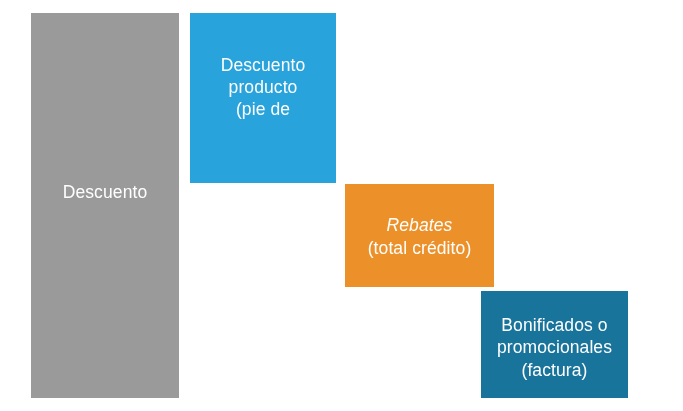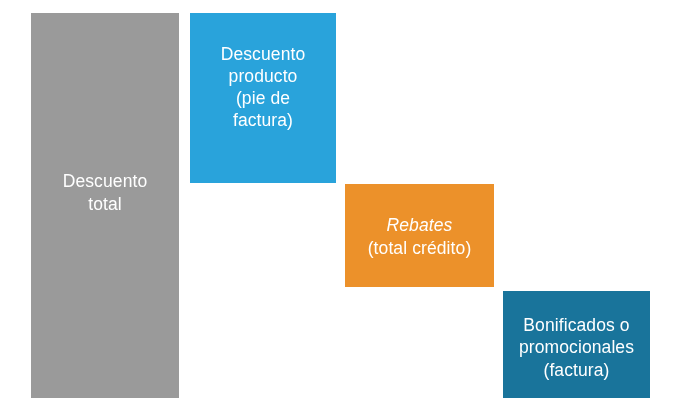--- a/index.html
+++ b/index.html
@@ -93,41 +93,39 @@
   }
 </style>
 </head>
 <body>
 
 <div id="canvas" style="width: 683px; height: 411px; background: rgb(255, 255, 255); color: rgb(255, 255, 255);">
 
   <div class="bar" id="bar-descuento-total" style="background: rgb(154, 154, 154); left: 31px; top: 13px; width: 148px; height: 385px;">
     <span class="label">
         <span class="line">Descuento</span>
-        <span class="line">total</span>
       </span>
   </div>
 
   <div class="bar" id="bar-descuento-comercial" style="background: rgb(41, 163, 219); left: 190px; top: 13px; width: 146px; height: 170px;">
     <span class="label">
         <span class="line">Descuento</span>
         <span class="line">producto</span>
         <span class="line">(pie de</span>
-        <span class="line">factura)</span>
       </span>
   </div>
 
   <div class="bar" id="bar-rebates" style="background: rgb(236, 145, 42); left: 345px; top: 184px; width: 149px; height: 103px;">
     <span class="label">
         <span class="line em">Rebates</span>
         <span class="line">(total crédito)</span>
       </span>
   </div>
 
-  <div class="bar" id="bar-bonificados" style="background: rgb(25, 116, 155); left: 503px; top: 291px; width: 147px; height: 107px;">
+  <div class="bar" id="bar-bonificados" style="background: rgb(25, 116, 155); left: 481px; top: 291px; width: 147px; height: 107px;">
     <span class="label">
         <span class="line">Bonificados o</span>
         <span class="line">promocionales</span>
         <span class="line">(factura)</span>
       </span>
   </div>
 
 </div>
 
 </body></html>

